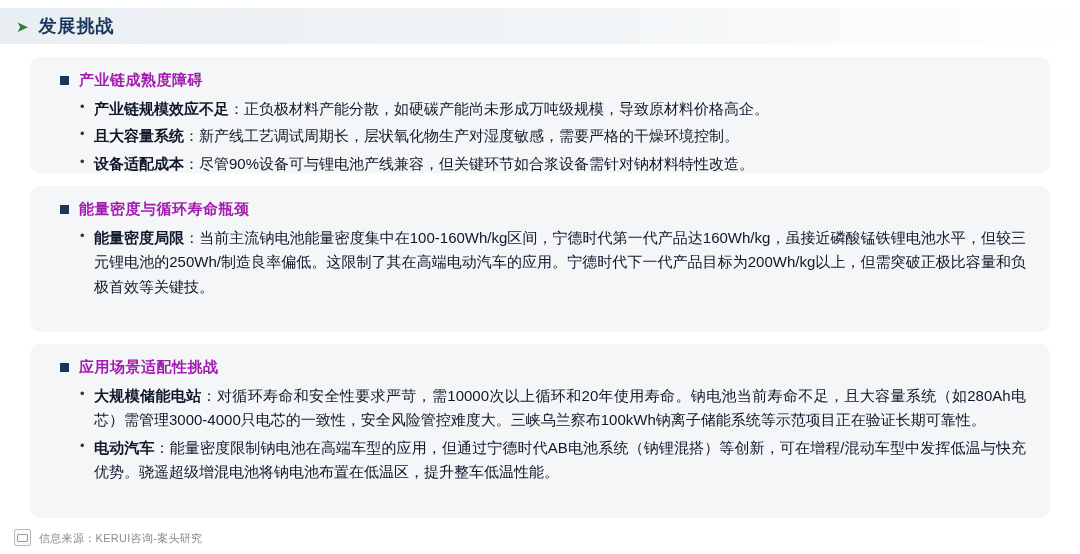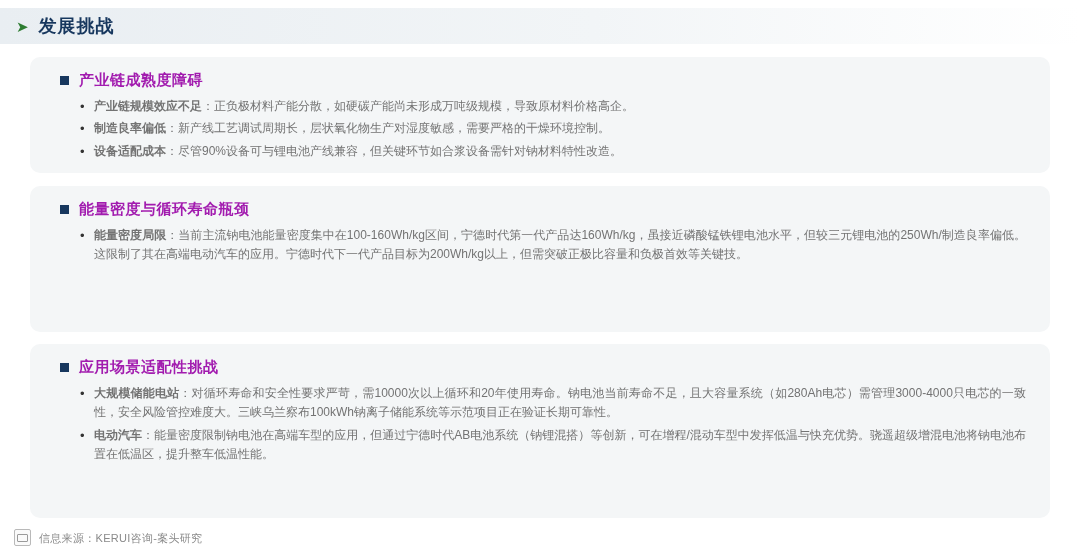--- a/index.html
+++ b/index.html
@@ -74,23 +74,23 @@
     letter-spacing: .5px;
   }
 
   ul.bullets {
     list-style: none;
     margin: 0;
     padding: 0 0 0 46px;
   }
   ul.bullets li {
     position: relative;
-    font-size: 12px;
+    font-size: 15px;
     line-height: 1.62;
-    color: #737373;
+    color: #0f172a;
     margin-bottom: 3px;
     text-align: justify;
     padding-right: 6px;
   }
   ul.bullets li:last-child { margin-bottom: 0; }
   ul.bullets li::before {
     content: "•";
     position: absolute;
     left: -14px;
     top: -1px;
@@ -147,21 +147,21 @@
 <div class="card card-1">
   <div class="card-title">
     <span class="sq"></span>
     <span class="card-title-text">产业链成熟度障碍</span>
   </div>
   <ul class="bullets">
     <li>
       <span class="lead">产业链规模效应不足</span><span>：</span><span>正负极材料产能分散，如硬碳产能尚未形成万吨级规模，导致原材料价格高企。</span>
     </li>
     <li>
-      <span class="lead">制造良率偏低</span><span>：</span><span>新产线工艺调试周期长，层状氧化物生产对湿度敏感，需要严格的干燥环境控制。</span>
+      <span class="lead">且大容量系统</span><span>：</span><span>新产线工艺调试周期长，层状氧化物生产对湿度敏感，需要严格的干燥环境控制。</span>
     </li>
     <li>
       <span class="lead">设备适配成本</span><span>：</span><span>尽管90%设备可与锂电池产线兼容，但关键环节如合浆设备需针对钠材料特性改造。</span>
     </li>
   </ul>
 </div>
 
 <div class="card card-2">
   <div class="card-title">
     <span class="sq"></span>

